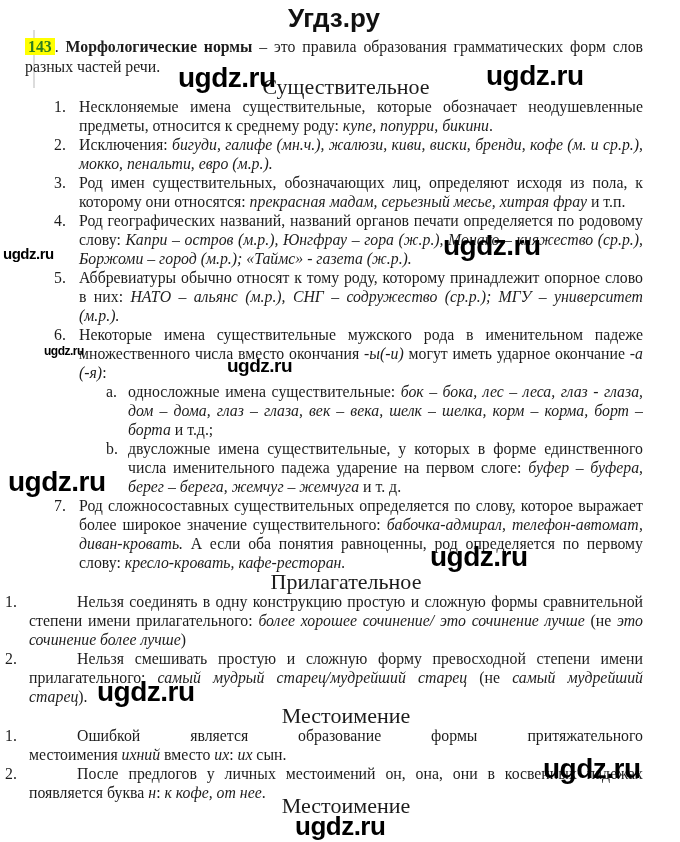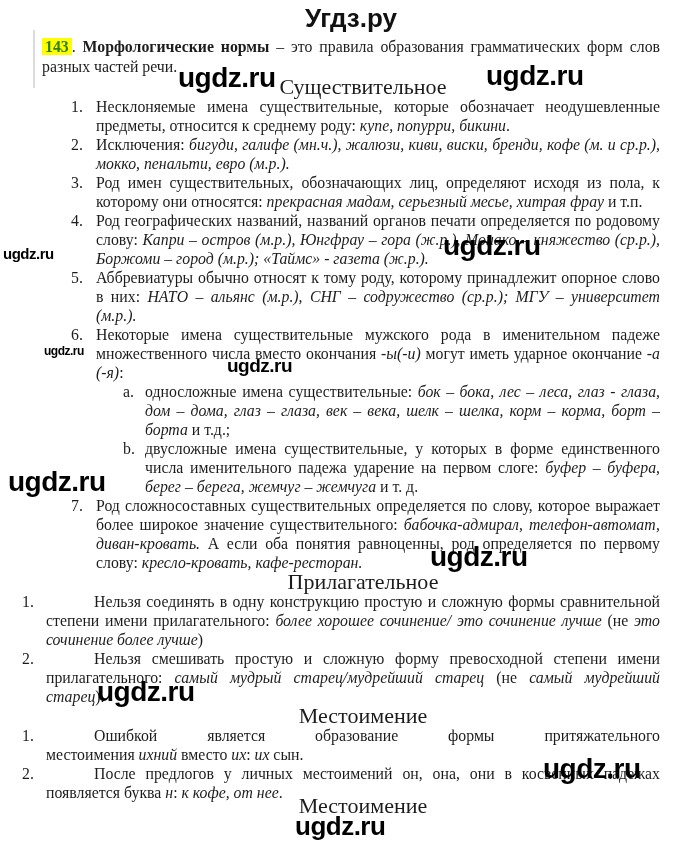--- a/index.html
+++ b/index.html
@@ -1,18 +1,18 @@
 <!DOCTYPE html>
 <html><head>
 <meta charset="utf-8">
 <style>
   html,body{margin:0;padding:0;background:#fff;}
   .page{position:relative;width:680px;height:842px;background:#ffffff;overflow:hidden;
         font-family:"Liberation Serif",serif;font-size:15.8px;color:#1c1c1c;}
-  .content{position:absolute;left:42px;top:0;width:618px;}
+  .content{position:absolute;left:25px;top:0;width:618px;}
   .title{font-family:"Liberation Sans",sans-serif;font-weight:bold;font-size:26px;
          line-height:30px;text-align:center;padding-top:3px;color:#111;}
   .intro{margin-top:4px;line-height:20px;text-align:justify;}
   .sec-h{text-align:center;font-size:22px;line-height:20px;position:relative;left:12px;}
   .h-num{margin-top:-6px;}
   .nlist{line-height:19px;}
   .nitem{position:relative;padding-left:54px;text-align:justify;}
   .nitem > .mk{position:absolute;left:29px;top:0;}
   .subitem{position:relative;padding-left:103px;text-align:justify;}
   .subitem > .mk{position:absolute;left:81px;top:0;}

